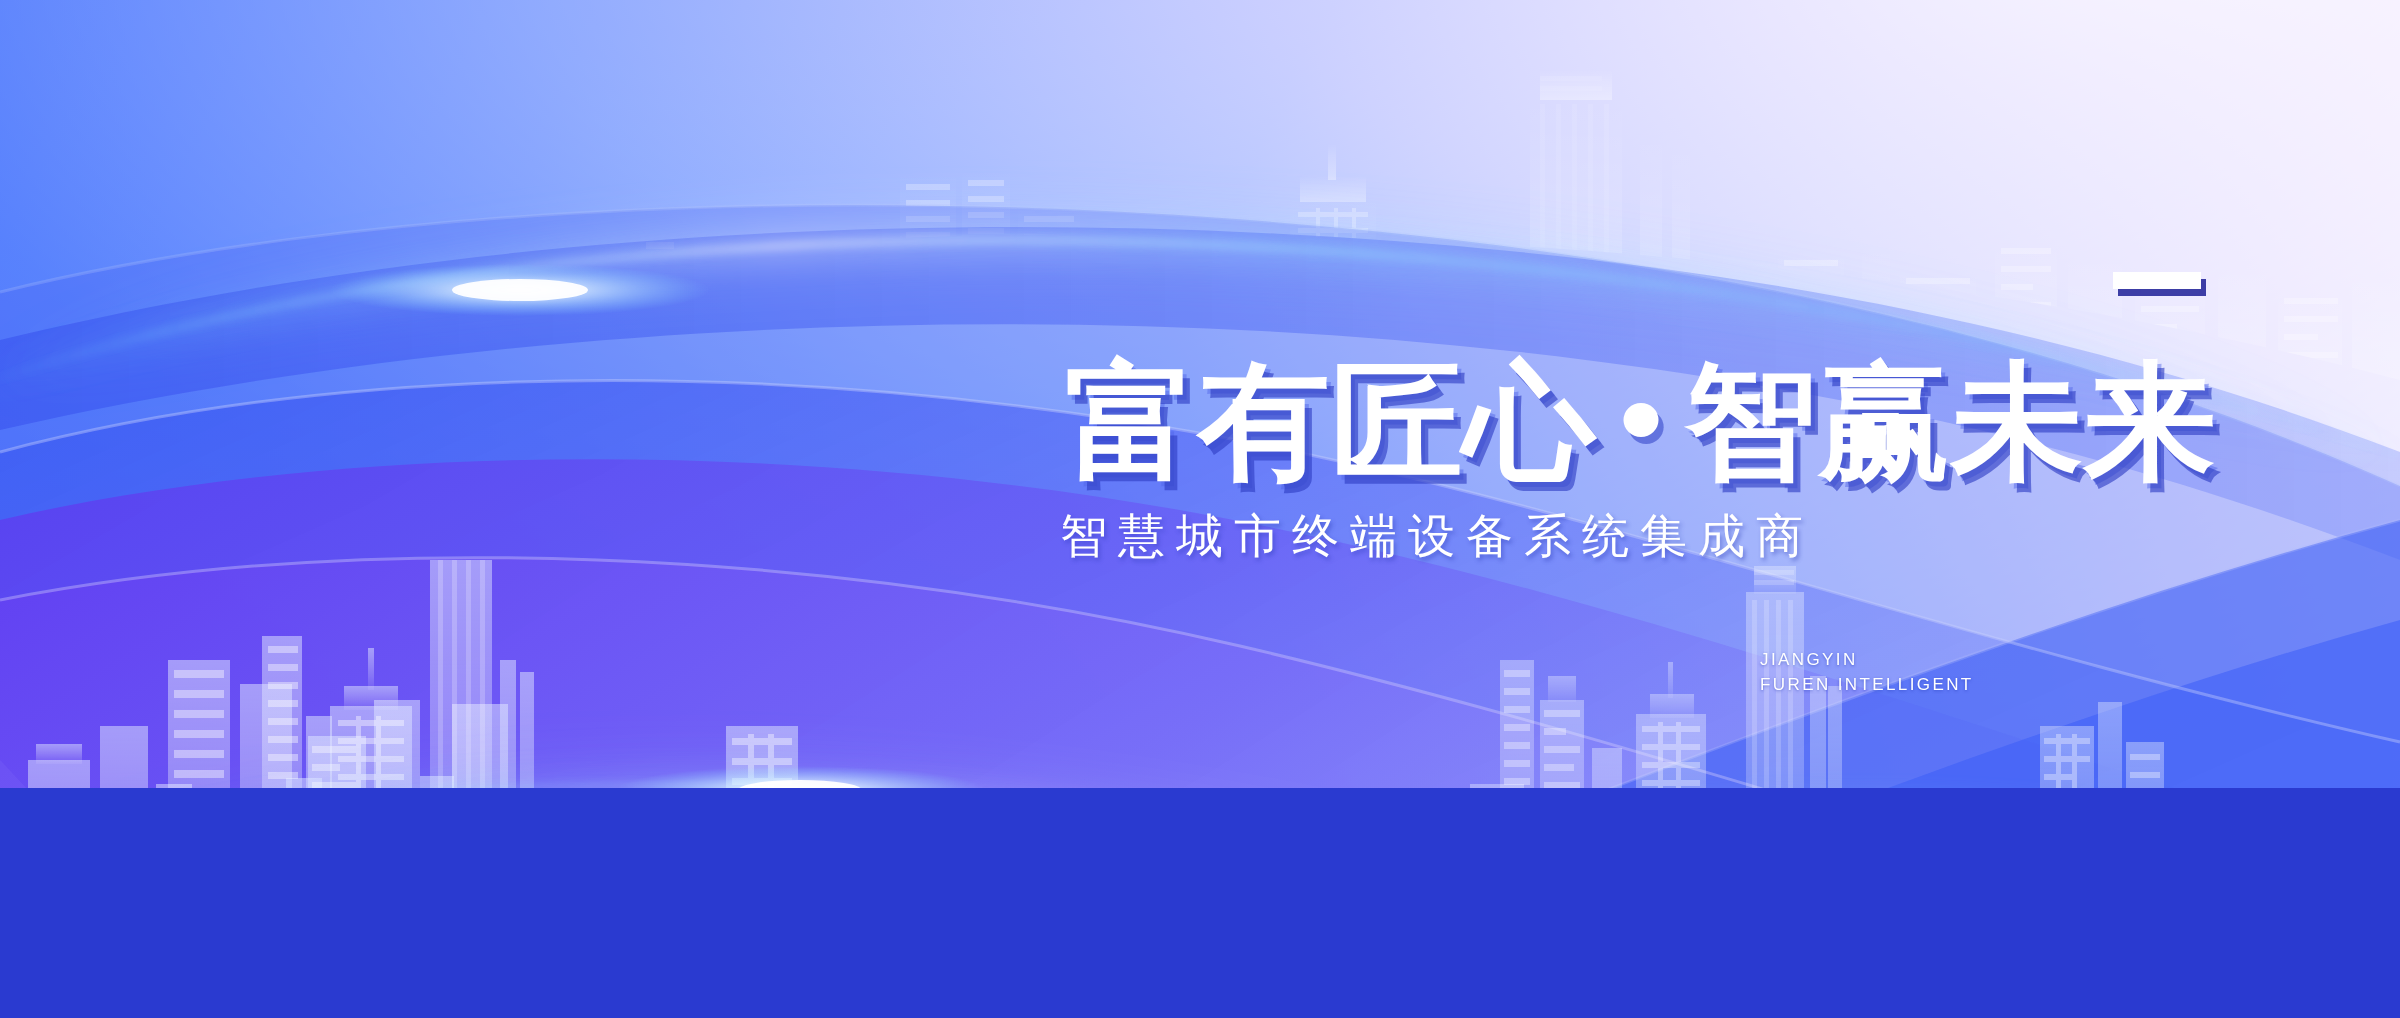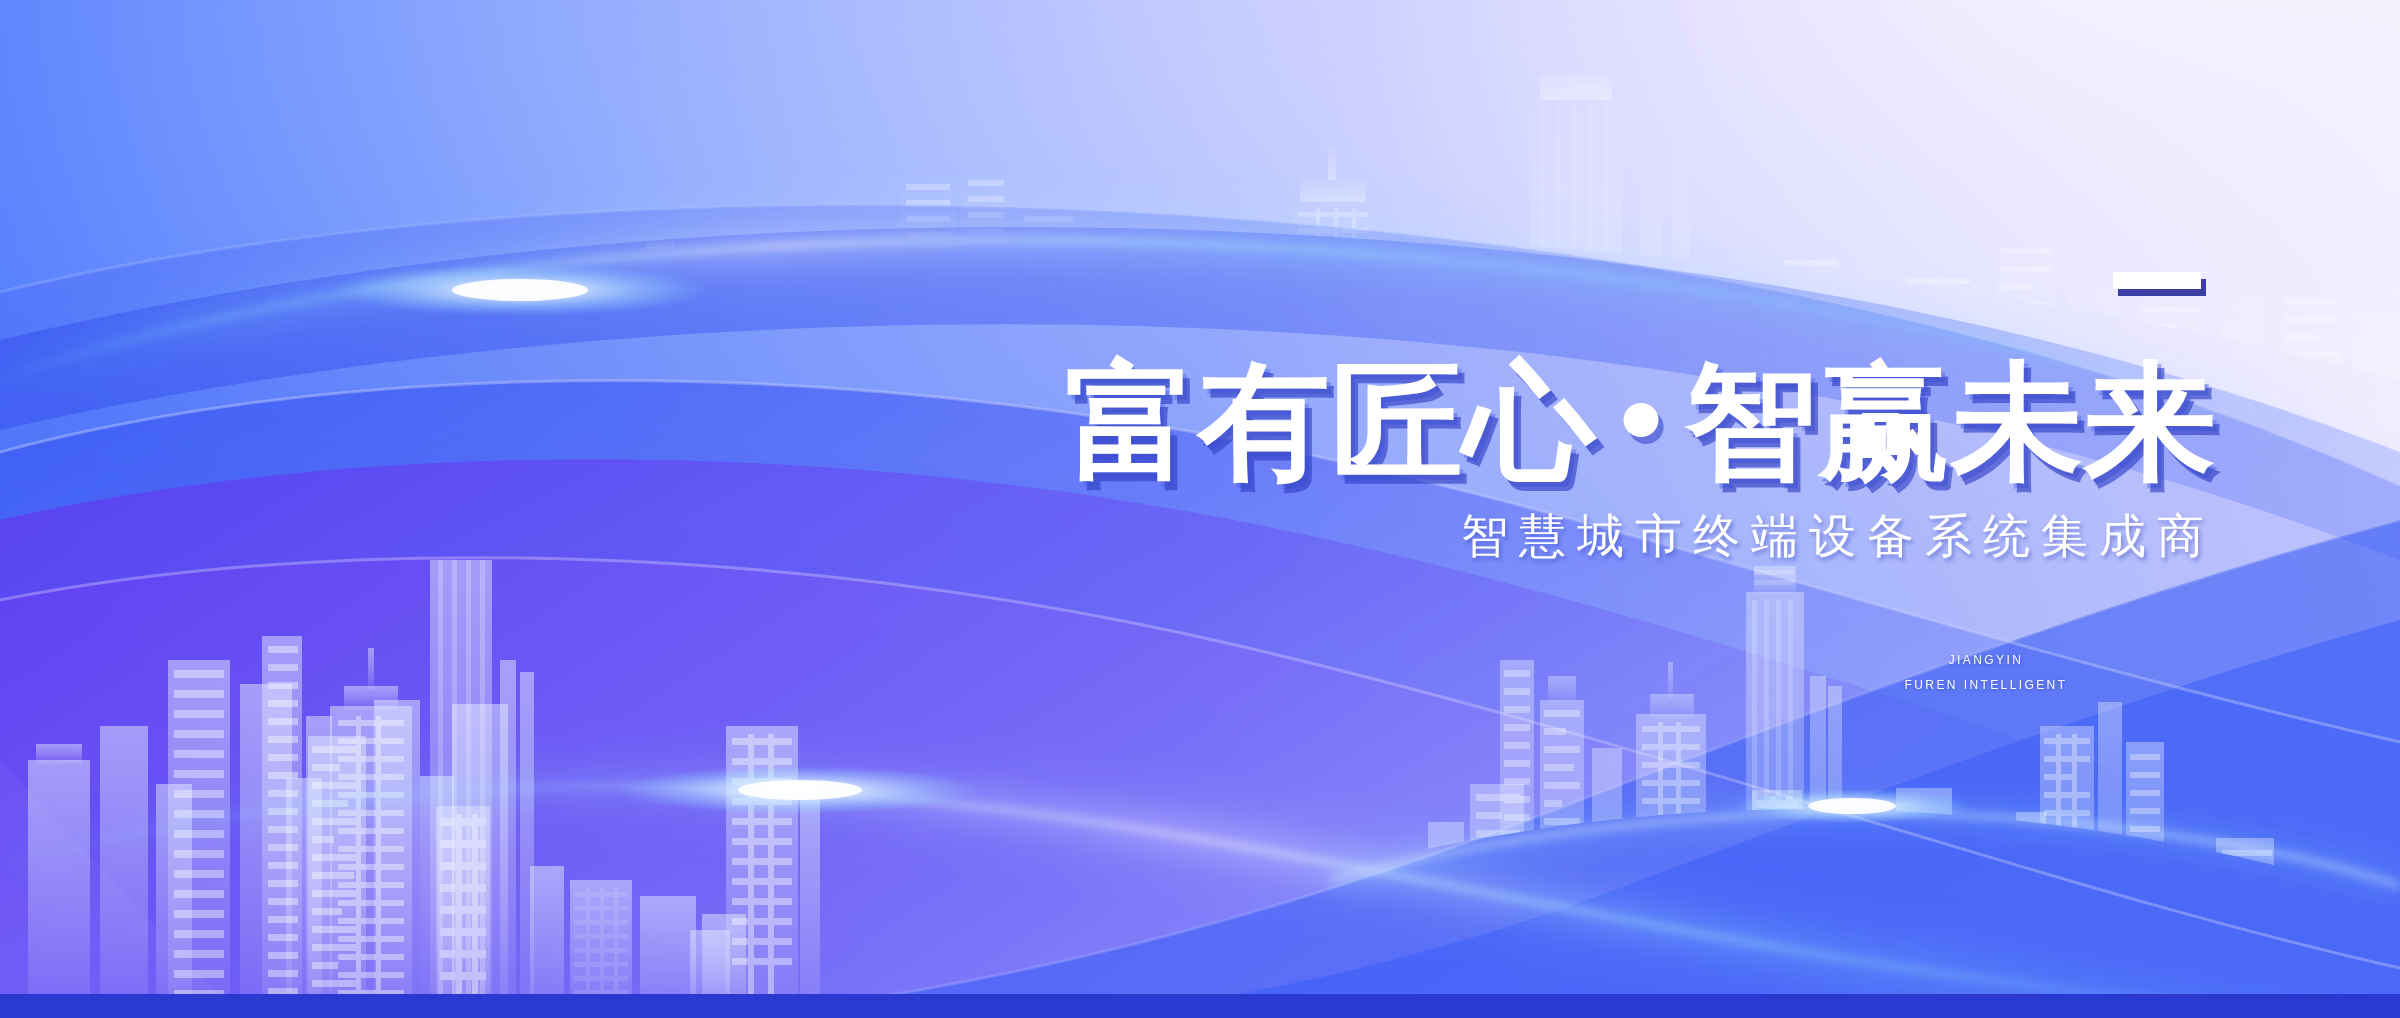--- a/index.html
+++ b/index.html
@@ -1,17 +1,17 @@
 <!DOCTYPE html>
 <html><head>
 <meta charset="utf-8">
 <style>
   html,body{margin:0;padding:0;background:#2a3ad0;}
   #banner{
-    position:relative;width:2400px;height:994px;overflow:hidden;
+    position:relative;width:2400px;height:788px;overflow:hidden;
     font-family:"Liberation Sans","DejaVu Sans",sans-serif;
     background:
       radial-gradient(120% 150% at 88% -10%, #ece0fb 0%, #d5c7f9 14%, #b9b1f8 30%, #7b90fb 55%, #3f63f6 78%, #2b45ea 100%),
       linear-gradient(115deg, #1f2fc9 0%, #2a3fdb 22%, #3f63f6 48%, #8f9dfb 70%, #cdc3f8 88%, #e8dffb 100%);
     background-blend-mode:screen,normal;
   }
   .layer{position:absolute;inset:0;}
   .layer svg{display:block;width:2400px;height:1018px;}
 
   
@@ -37,31 +37,31 @@
   #headline .sep{
     display:inline-block;vertical-align:middle;
     width:34px;height:34px;border-radius:50%;background:#fff;
     margin:0 26px 22px 26px;
     box-shadow:5px 7px 0 rgba(46,62,196,.55);
   }
   #headline .seg{display:inline-block;}
 
   #subtitle{
     position:absolute;left:1060px;top:505px;width:1155px;
-    text-align:right;white-space:nowrap;
+    text-align:left;white-space:nowrap;
     font-size:47px;line-height:62px;font-weight:400;
     color:#ffffff;letter-spacing:11px;
     font-family:"DejaVu Sans","Liberation Sans",sans-serif;
     text-shadow:2px 3px 4px rgba(40,56,180,.45);
   }
 
   #company-en{
     position:absolute;left:1760px;top:648px;width:452px;
-    text-align:center;
-    font-size:12px;line-height:24.5px;font-weight:400;
+    text-align:left;
+    font-size:17px;line-height:24.5px;font-weight:400;
     color:#ffffff;letter-spacing:2.4px;
     text-shadow:0 1px 3px rgba(30,50,170,.5);
   }
   #company-en div{white-space:nowrap;}
 </style>
 </head>
 <body>
 
 <div id="banner">
 

